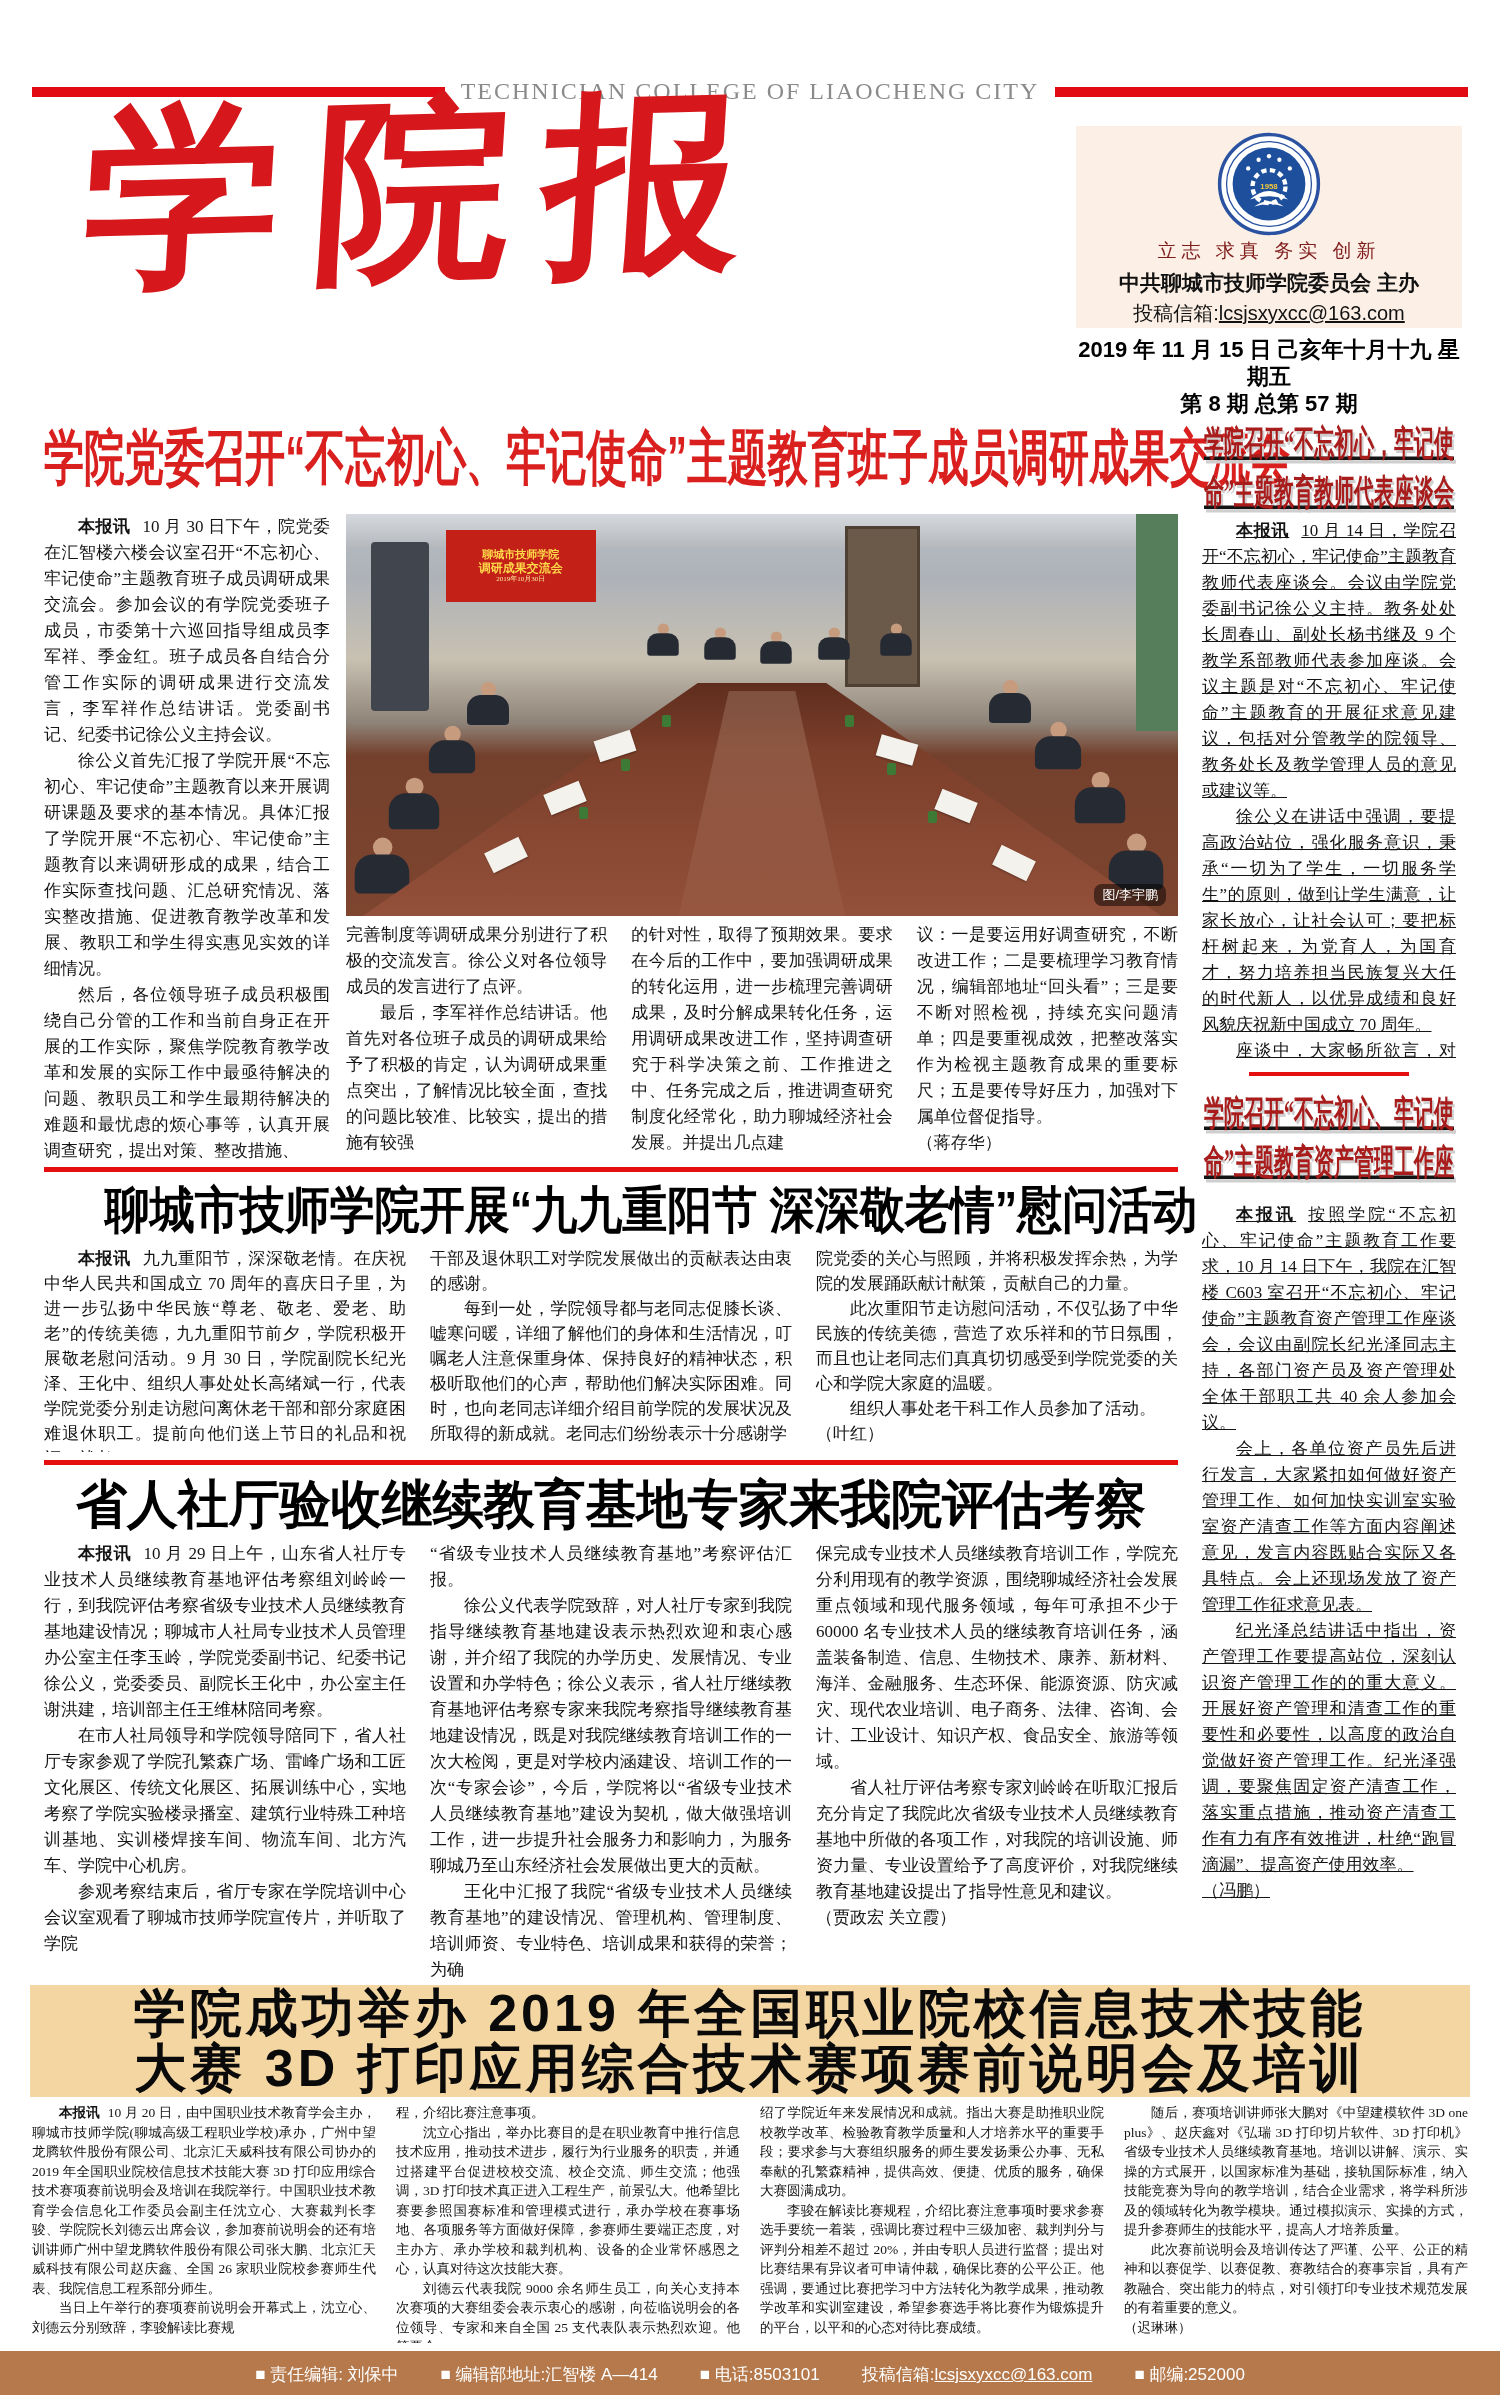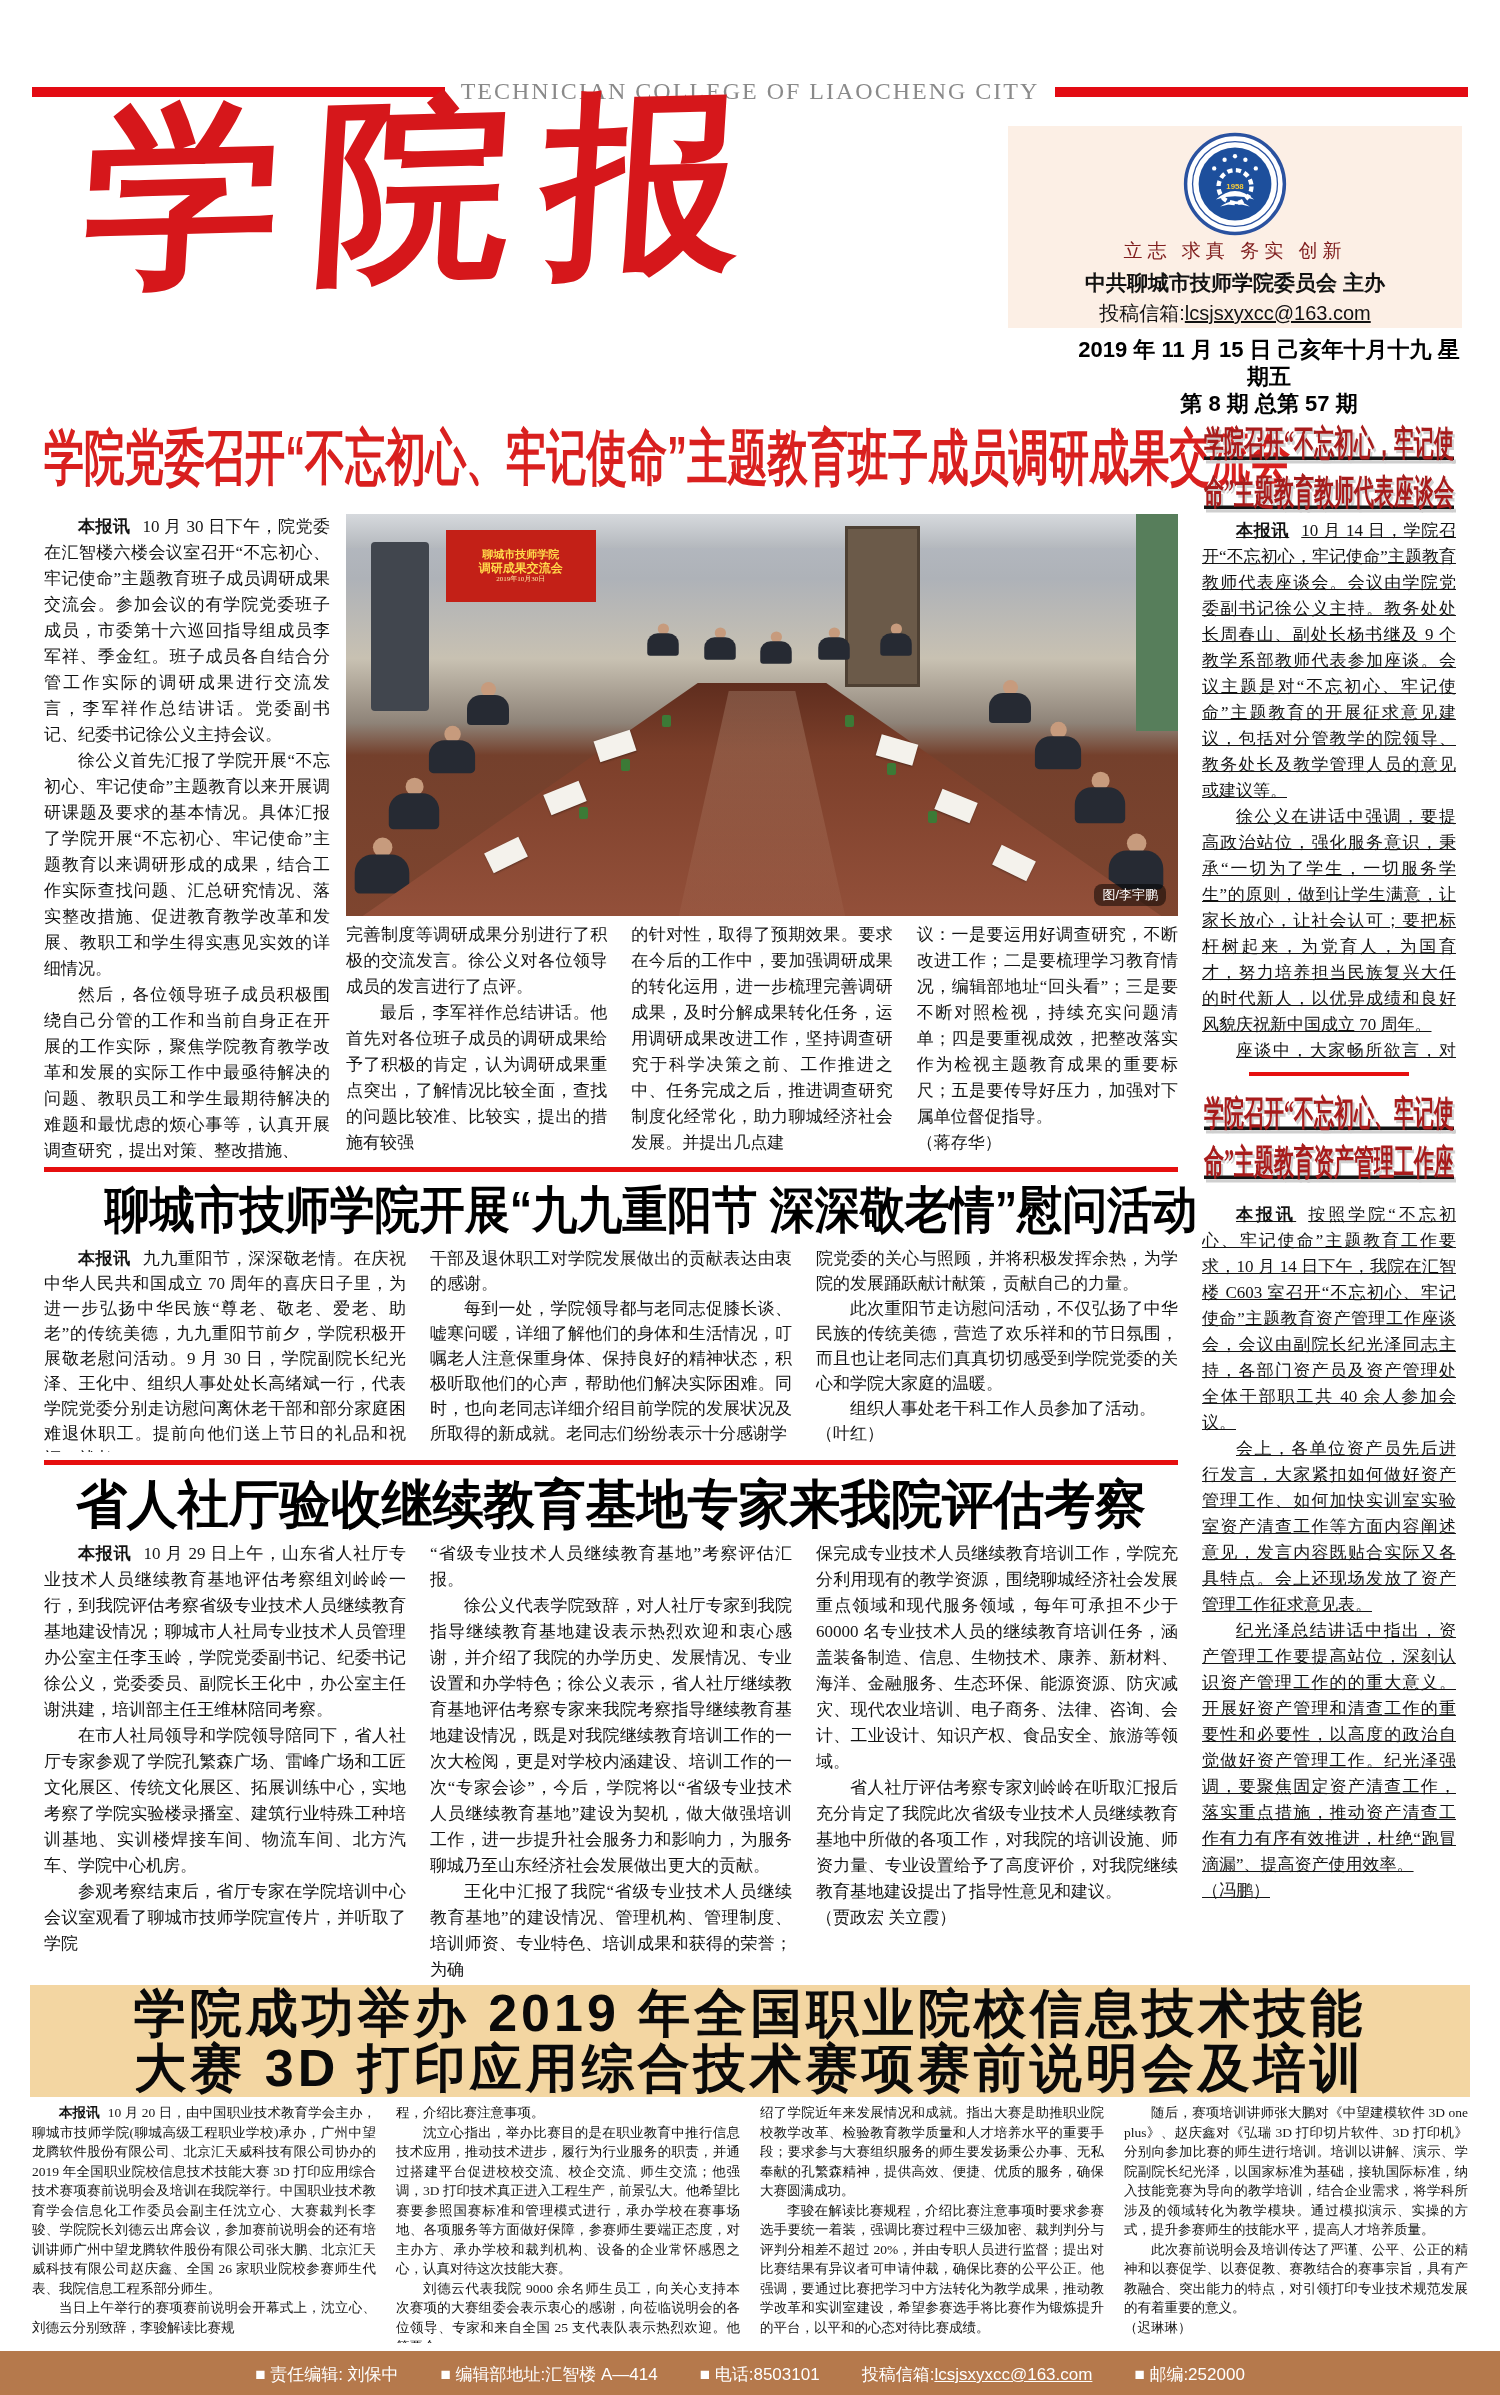--- a/index.html
+++ b/index.html
@@ -6,21 +6,21 @@
   html,body { width:1500px; background:#fff; }
   body { height:2395px; overflow:hidden; font-family:"Liberation Serif", serif; color:#141414; }
   .page { position:relative; width:1500px; height:2395px; background:#fff; }
 
   
   header { position:relative; height:408px; }
   .topline { position:absolute; left:32px; right:32px; top:78px; display:flex; align-items:center; }
   .topline .bar { flex:1; height:10px; background:#e30b13; }
   .entitle { padding:0 16px; font-family:"Liberation Serif", serif; font-size:24px; color:#8a8a8a; letter-spacing:2px; white-space:nowrap; }
   .mh-title { position:absolute; left:85px; top:88px; font-size:196px; line-height:200px; font-weight:bold; color:#d6171b; font-family:"DejaVu Serif", serif; letter-spacing:34px; transform:rotate(-1.5deg) skewX(-5deg); white-space:nowrap; }
-  .info-box { position:absolute; right:38px; top:126px; width:454px; height:202px; background:#fcefe5; text-align:center; padding-top:6px; }
+  .info-box { position:absolute; right:38px; top:126px; width:386px; height:202px; background:#fcefe5; text-align:center; padding-top:6px; }
   .logo { height:104px; }
   .motto { font-family:"Liberation Sans", sans-serif; font-size:19px; color:#7f1d1d; letter-spacing:5px; margin-top:2px; }
   .publisher { font-family:"Liberation Sans", sans-serif; font-size:21px; font-weight:bold; color:#111; margin-top:5px; }
   .emailline { font-family:"Liberation Sans", sans-serif; font-size:20px; color:#111; margin-top:3px; }
   .emailline .email { text-decoration:underline; }
   .dates { position:absolute; right:38px; top:336px; width:386px; text-align:center; font-family:"Liberation Sans", sans-serif; font-weight:bold; font-size:22px; line-height:27px; color:#000; }
 
   
   .main { display:flex; gap:24px; padding:0 44px; height:1577px; overflow:hidden; }
   .leftzone { width:1134px; flex:0 0 auto; }
@@ -317,21 +317,21 @@
     <div class="col">
       <p class="cont">程，介绍比赛注意事项。</p>
       <p class="p">沈立心指出，举办比赛目的是在职业教育中推行信息技术应用，推动技术进步，履行为行业服务的职责，并通过搭建平台促进校校交流、校企交流、师生交流；他强调，3D 打印技术真正进入工程生产，前景弘大。他希望比赛要参照国赛标准和管理模式进行，承办学校在赛事场地、各项服务等方面做好保障，参赛师生要端正态度，对主办方、承办学校和裁判机构、设备的企业常怀感恩之心，认真对待这次技能大赛。</p>
       <p class="p">刘德云代表我院 9000 余名师生员工，向关心支持本次赛项的大赛组委会表示衷心的感谢，向莅临说明会的各位领导、专家和来自全国 25 支代表队表示热烈欢迎。他简要介</p>
     </div>
     <div class="col">
       <p class="cont">绍了学院近年来发展情况和成就。指出大赛是助推职业院校教学改革、检验教育教学质量和人才培养水平的重要手段；要求参与大赛组织服务的师生要发扬秉公办事、无私奉献的孔繁森精神，提供高效、便捷、优质的服务，确保大赛圆满成功。</p>
       <p class="p">李骏在解读比赛规程，介绍比赛注意事项时要求参赛选手要统一着装，强调比赛过程中三级加密、裁判判分与评判分相差不超过 20%，并由专职人员进行监督；提出对比赛结果有异议者可申请仲裁，确保比赛的公平公正。他强调，要通过比赛把学习中方法转化为教学成果，推动教学改革和实训室建设，希望参赛选手将比赛作为锻炼提升的平台，以平和的心态对待比赛成绩。</p>
     </div>
     <div class="col">
-      <p class="p">随后，赛项培训讲师张大鹏对《中望建模软件 3D one plus》、赵庆鑫对《弘瑞 3D 打印切片软件、3D 打印机》分别向参加比赛的师生进行培训。培训以讲解、演示、学院副院长纪光泽，以国家标准为基础，接轨国际标准，纳入技能竞赛为导向的教学培训，结合企业需求，将学科所涉及的领域转化为教学模块。通过模拟演示、实操的方式，提升参赛师生的技能水平，提高人才培养质量。</p>
+      <p class="p">随后，赛项培训讲师张大鹏对《中望建模软件 3D one plus》、赵庆鑫对《弘瑞 3D 打印切片软件、3D 打印机》省级专业技术人员继续教育基地。培训以讲解、演示、实操的方式展开，以国家标准为基础，接轨国际标准，纳入技能竞赛为导向的教学培训，结合企业需求，将学科所涉及的领域转化为教学模块。通过模拟演示、实操的方式，提升参赛师生的技能水平，提高人才培养质量。</p>
       <p class="p">此次赛前说明会及培训传达了严谨、公平、公正的精神和以赛促学、以赛促教、赛教结合的赛事宗旨，具有产教融合、突出能力的特点，对引领打印专业技术规范发展的有着重要的意义。</p>
       <p class="byline">（迟琳琳）</p>
     </div>
   </div>
 
   <footer>
     <span>■ 责任编辑: 刘保中</span>
     <span>■ 编辑部地址:汇智楼 A—414</span>
     <span>■ 电话:8503101</span>
     <span><span>投稿信箱:</span><span class="email">lcsjsxyxcc@163.com</span></span>

